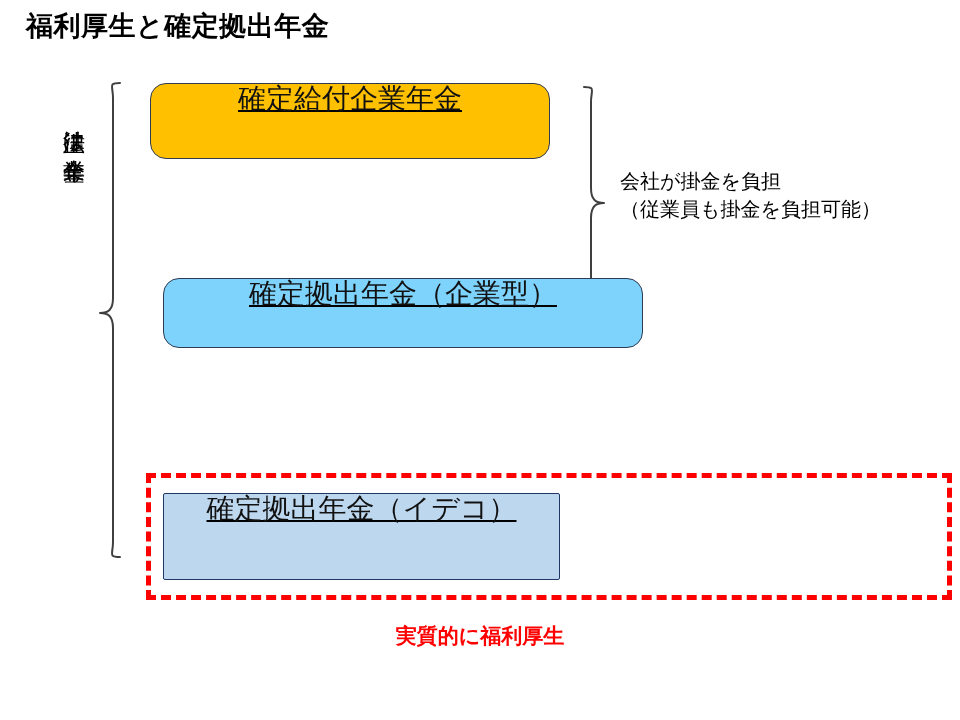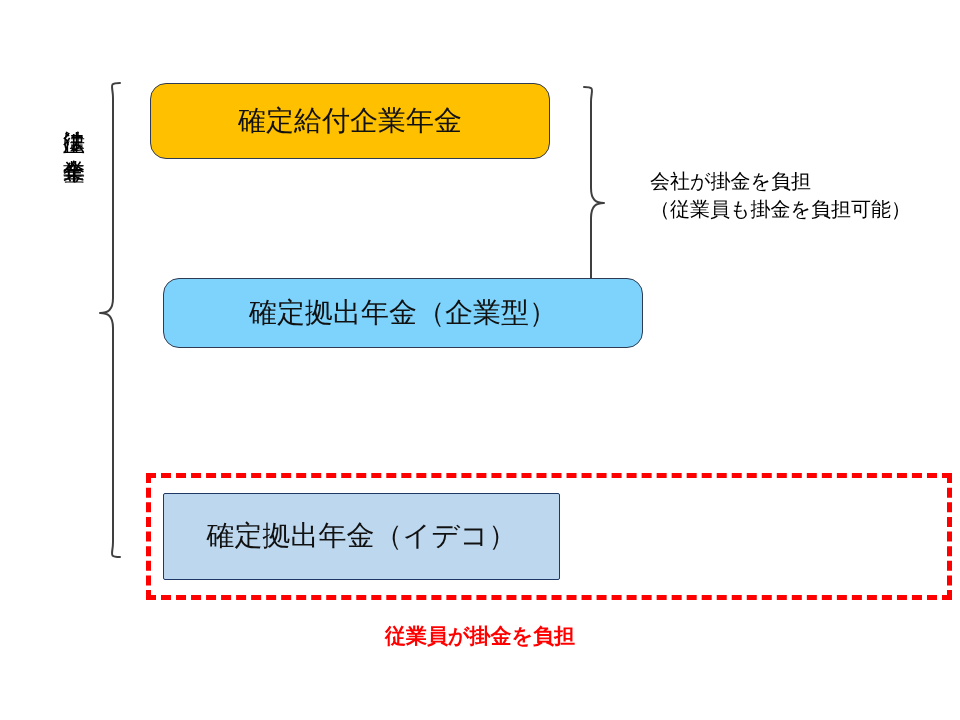--- a/index.html
+++ b/index.html
@@ -35,25 +35,25 @@
     line-height: 1.2;
     color: #000000;
     white-space: nowrap;
   }
 
   
   .rbox {
     position: absolute;
     box-sizing: border-box;
     display: flex;
-    align-items: center;
     justify-content: center;
     border-radius: 16px;
     text-align: center;
     white-space: nowrap;
+    text-decoration: underline;
   }
   .rbox .rbox-label {
     font-size: 28px;
     line-height: 1.1;
     color: #111111;
     font-weight: normal;
   }
 
   #box-db {
     left: 150px;
@@ -107,21 +107,21 @@
 
   
   .annot {
     position: absolute;
     font-size: 20px;
     line-height: 1.38;
     color: #000000;
     white-space: pre;
   }
   #annot-company {
-    left: 650px;
+    left: 620px;
     top: 168px;
     width: 310px;
   }
   #annot-employee {
     left: 568px;
     top: 516px;
     width: 382px;
     white-space: normal;
     line-height: 1.35;
   }
@@ -150,20 +150,21 @@
     font-weight: bold;
     color: #FF0000;
     white-space: nowrap;
   }
 </style>
 </head>
 <body>
 
 <div id="slide">
 
+  <div class="slide-title">福利厚生と確定拠出年金</div>
 
   <div class="vertical-label">法律上は企業年金</div>
 
   <svg id="brace-left" class="brace-svg" width="30" height="480" viewBox="0 0 30 480">
     <path d="M 28 3
              C 16 3, 21 6, 21 18
              L 21 218
              C 21 230, 16 233, 8 233
              C 16 233, 21 236, 21 248
              L 21 462
@@ -191,15 +192,15 @@
   <div id="annot-company" class="annot">会社が掛金を負担
 （従業員も掛金を負担可能）</div>
 
   <div id="dashed-highlight"></div>
 
   <div id="box-ideco" class="rbox">
     <span class="rbox-label">確定拠出年金（イデコ）</span>
   </div>
 
 
-  <div id="red-caption">従業員が掛金を負担</div>
+  <div id="red-caption">実質的に福利厚生</div>
 
 </div>
 
 </body></html>

